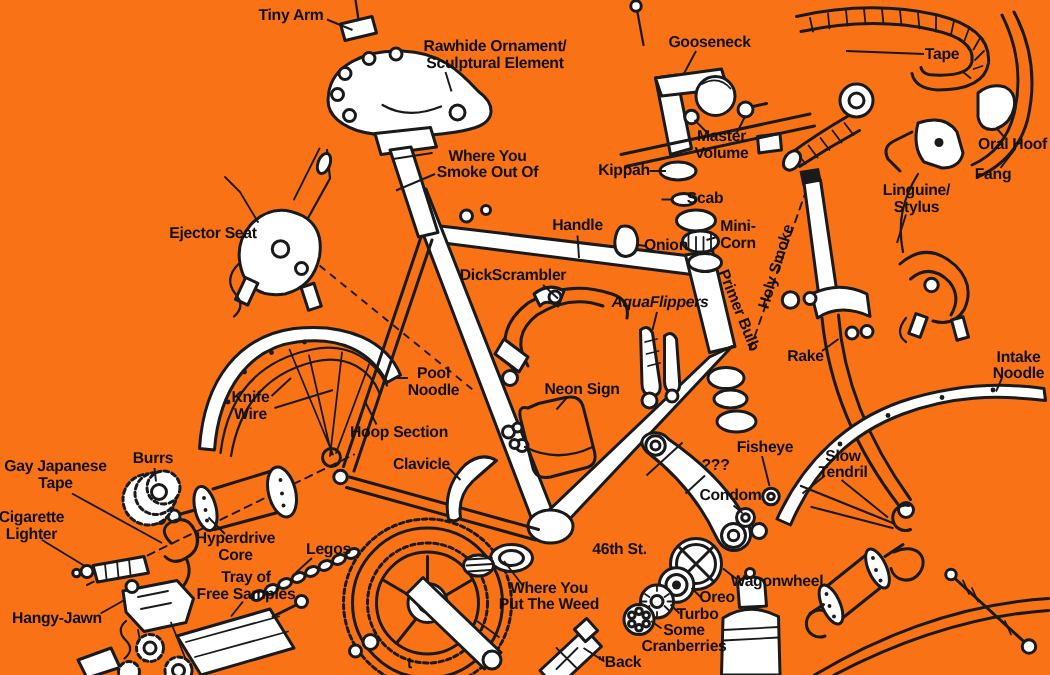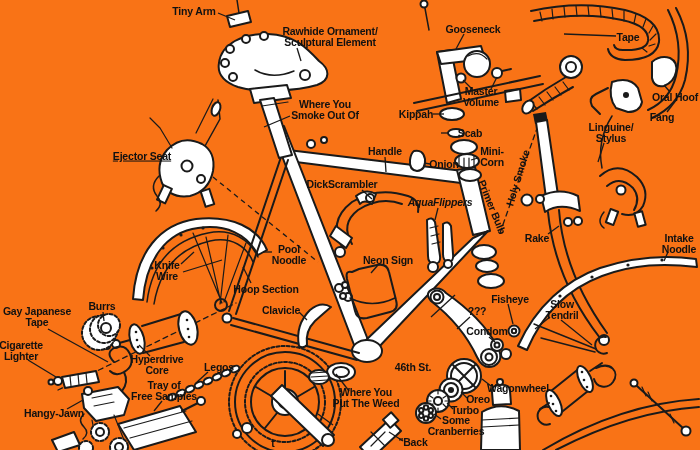--- a/index.html
+++ b/index.html
@@ -446,21 +446,21 @@
       <div class="label" style="left: 444px; top: 164px; transform: translate(-50%, -50%) rotate(0deg);">
         <div>Onion</div>
       </div>
       <div class="label" style="left: 492px; top: 157px; transform: translate(-50%, -50%) rotate(0deg);">
         <div>Mini-</div>
         <div>Corn</div>
       </div>
       <div class="label" style="left: 518px; top: 178px; transform: translate(-50%, -50%) rotate(-73deg);">
         <div>Holy Smoke</div>
       </div>
-      <div class="label" style="left: 142px; top: 156px; transform: translate(-50%, -50%) rotate(0deg); text-decoration: underline;">
+      <div class="label" style="left: 142px; top: 156px; transform: translate(-50%, -50%) rotate(0deg);">
         <div>Ejector Seat</div>
       </div>
       <div class="label" style="left: 342px; top: 184px; transform: translate(-50%, -50%) rotate(0deg);">
         <div>DickScrambler</div>
       </div>
       <div class="label" style="left: 440px; top: 202px; transform: translate(-50%, -50%) rotate(0deg); font-style: italic;">
         <div>AquaFlippers</div>
       </div>
       <div class="label" style="left: 492px; top: 207px; transform: translate(-50%, -50%) rotate(68deg);">
         <div>Primer Bulb</div>
@@ -520,21 +520,21 @@
         <div>Hyperdrive</div>
         <div>Core</div>
       </div>
       <div class="label" style="left: 219px; top: 367px; transform: translate(-50%, -50%) rotate(0deg);">
         <div>Legos</div>
       </div>
       <div class="label" style="left: 164px; top: 391px; transform: translate(-50%, -50%) rotate(0deg);">
         <div>Tray of</div>
         <div>Free Samples</div>
       </div>
-      <div class="label" style="left: 38px; top: 413px; transform: translate(-50%, -50%) rotate(0deg); margin-left: 16px;">
+      <div class="label" style="left: 38px; top: 413px; transform: translate(-50%, -50%) rotate(0deg);">
         <div>Hangy-Jawn</div>
       </div>
       <div class="label" style="left: 518px; top: 388px; transform: translate(-50%, -50%) rotate(0deg);">
         <div>Wagonwheel</div>
       </div>
       <div class="label" style="left: 478px; top: 399px; transform: translate(-50%, -50%) rotate(0deg);">
         <div>Oreo</div>
       </div>
       <div class="label" style="left: 465px; top: 410px; transform: translate(-50%, -50%) rotate(0deg);">
         <div>Turbo</div>

